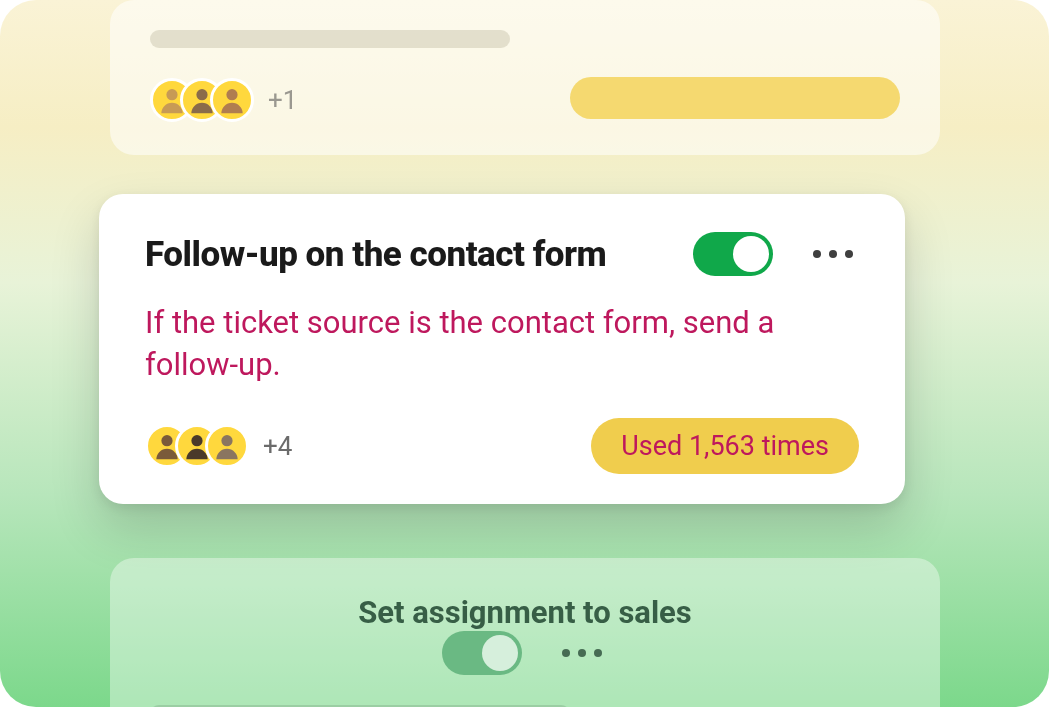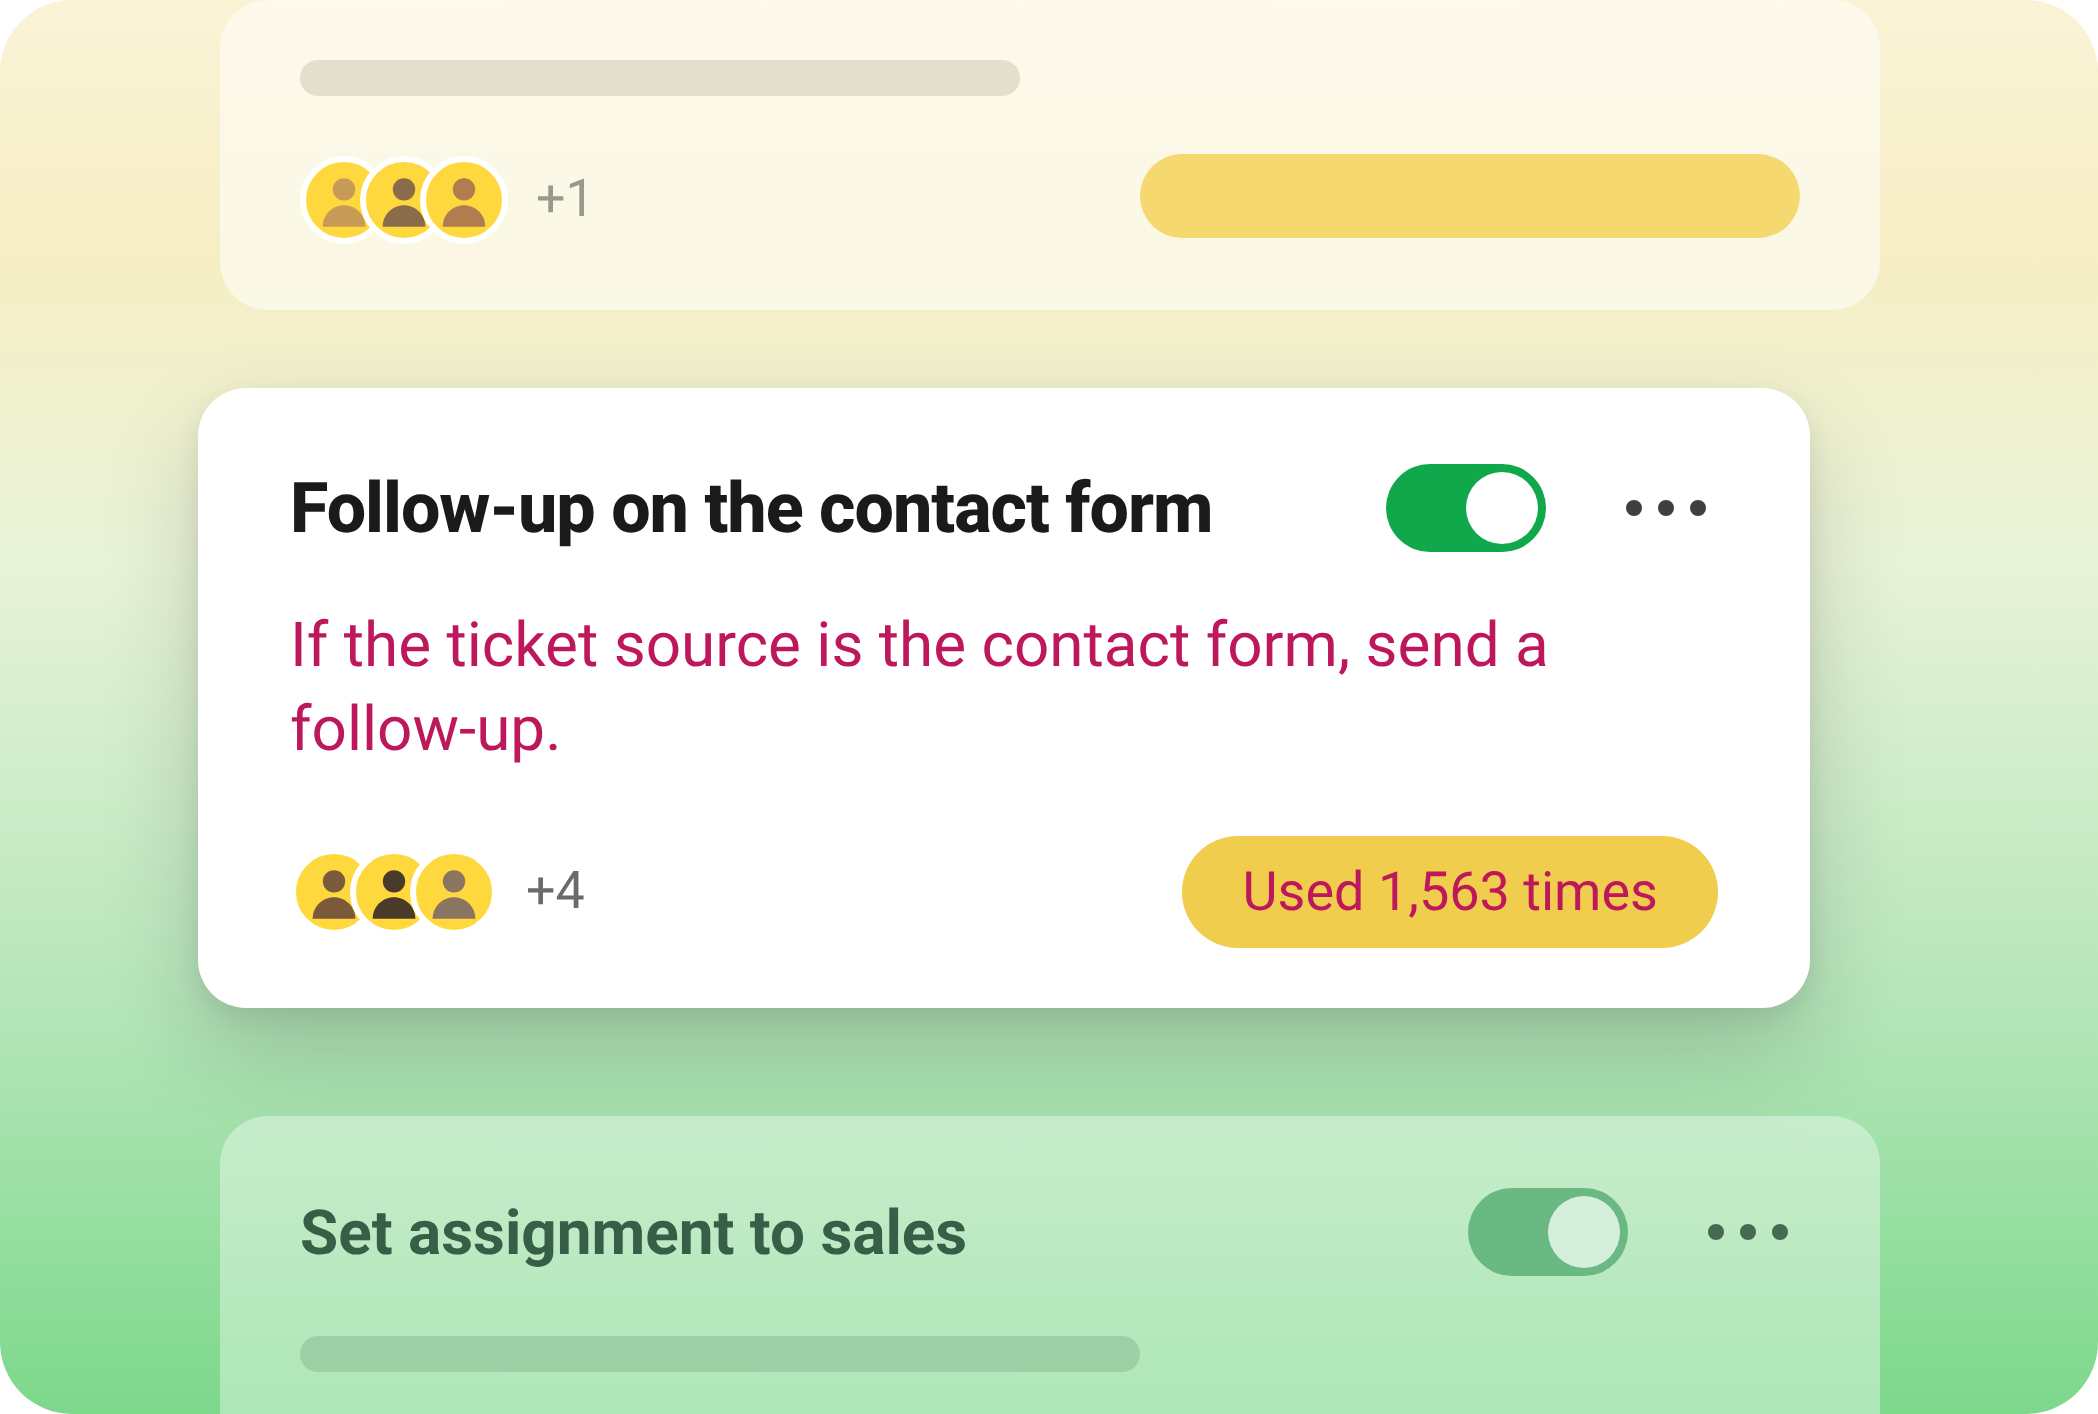--- a/index.html
+++ b/index.html
@@ -113,21 +113,21 @@
 
   
   .card-bottom {
     position: absolute;
     left: 110px; top: 558px;
     width: 830px; height: 180px;
     background: rgba(255,255,255,0.38);
     border-radius: 24px;
     padding: 36px 40px;
   }
-  .card-bottom-header { display: flex; align-items: center; justify-content: space-between; }
+  .card-bottom-header { display: flex; align-items: center; justify-content: space-between; flex-direction: column; }
   .card-bottom-title {
     font-size: 31px;
     font-weight: 700;
     color: #375e46;
   }
   .toggle.faded { background: #6ab983; }
   .toggle.faded .knob { background: #d6efdc; }
   .dots.faded span { background: #466b53; }
   .skeleton-line.bottom {
     margin-top: 30px;

